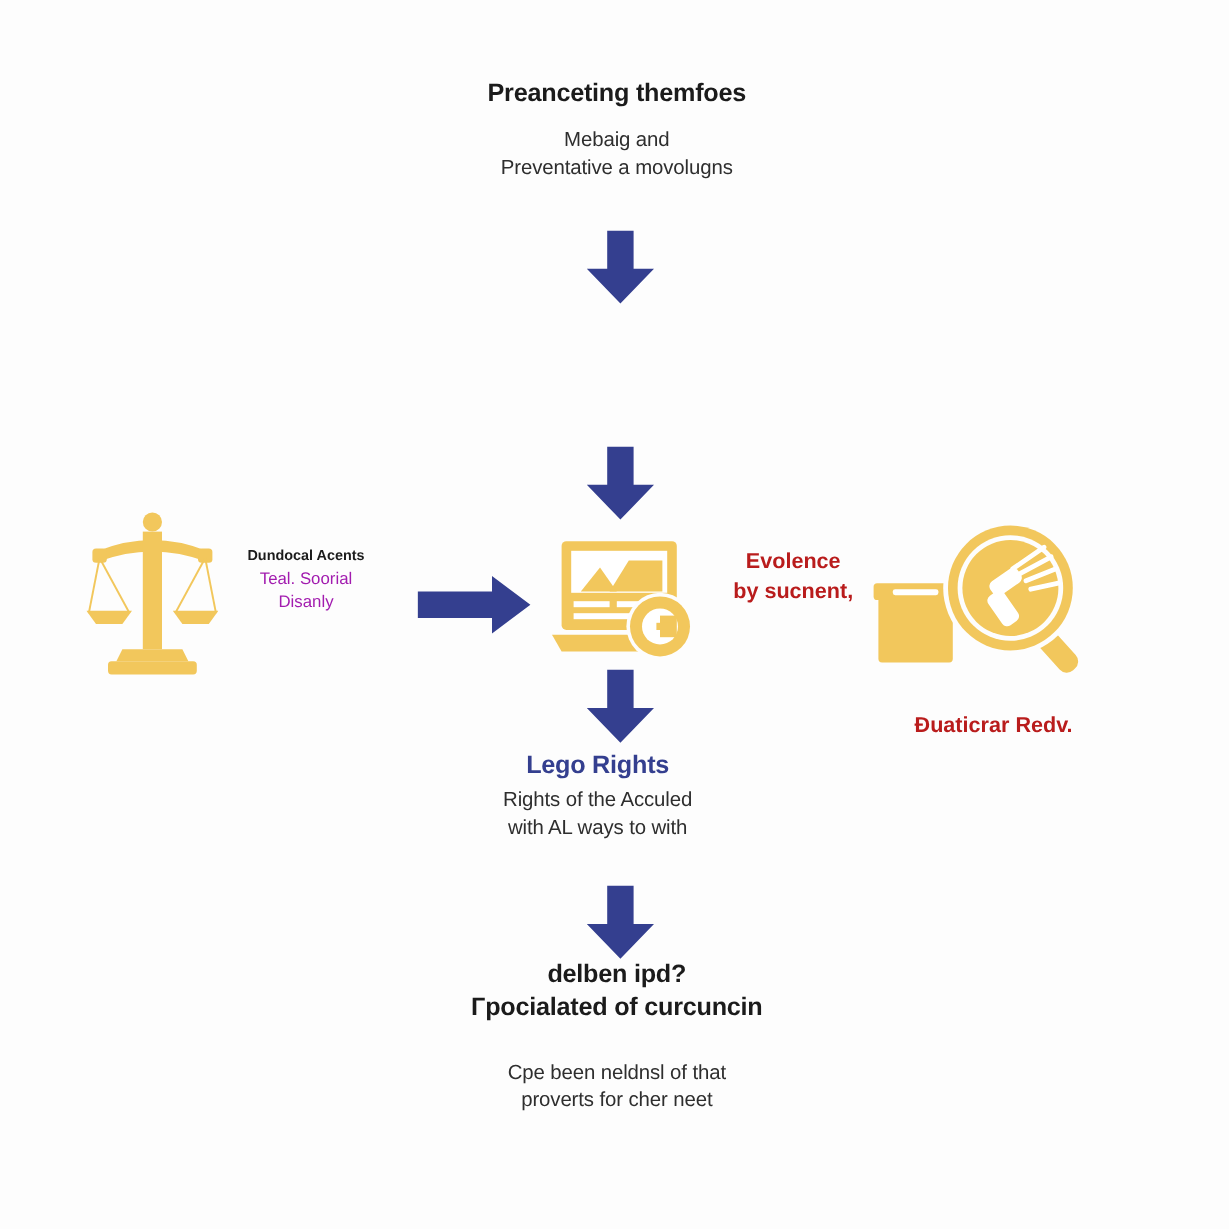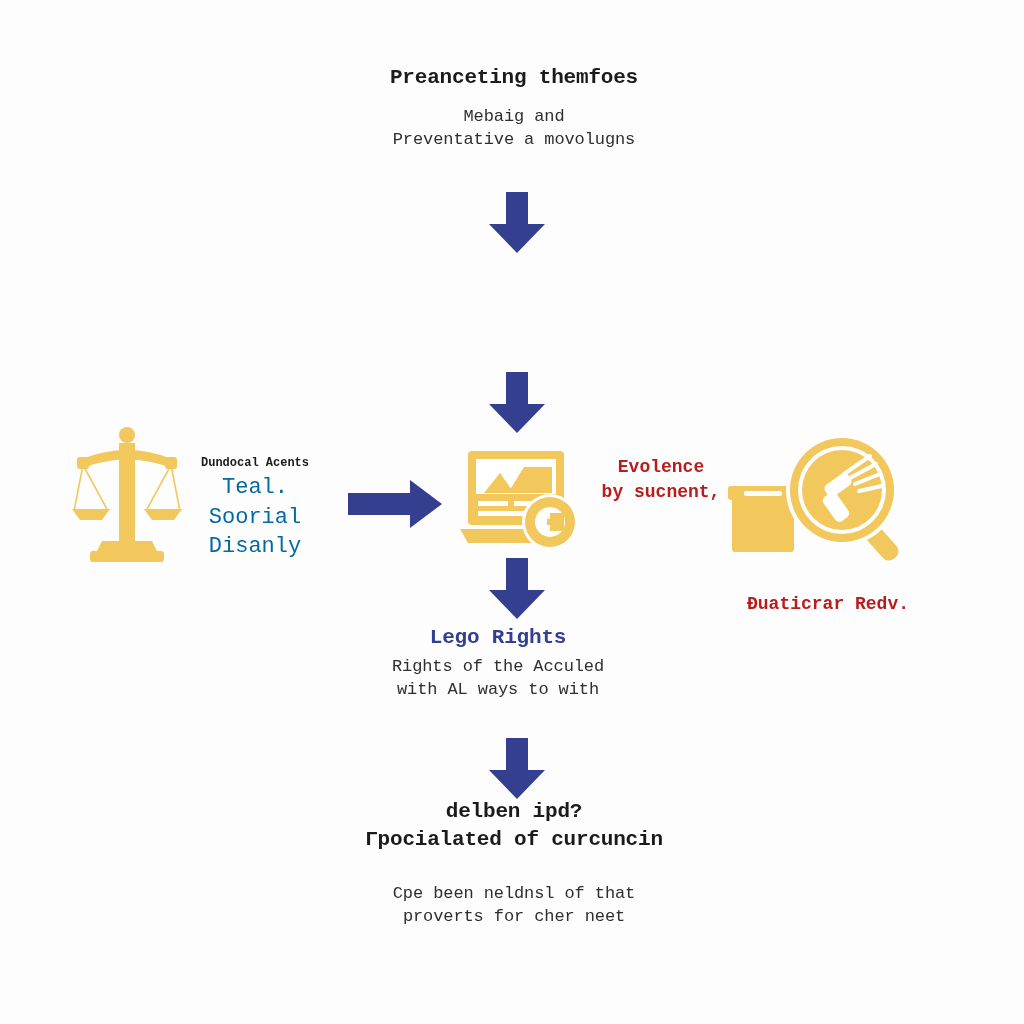--- a/index.html
+++ b/index.html
@@ -13,21 +13,20 @@
     font-family: "Liberation Sans", sans-serif;
     overflow: hidden;
     position: relative;
   }
 
   #canvas {
     position: relative;
     width: 1024px;
     height: 1024px;
     background: #fdfdfd;
-    font-family: Liberation Mono, monospace;
   }
 
   .node {
     position: absolute;
     text-align: center;
     line-height: 1.35;
   }
 
   .node-title {
     font-weight: bold;
@@ -56,22 +55,22 @@
     text-align: center;
   }
   .side-label .hd {
     font-weight: bold;
     font-size: 12px;
     color: #1b1b1b;
     margin-bottom: 3px;
     white-space: nowrap;
   }
   .side-label .ln {
-    font-size: 22px;
-    color: #0369a1;
+    font-size: 14px;
+    color: #a21caf;
     display: block;
     line-height: 1.35;
   }
   .side-label .bold-line {
     font-weight: bold;
     font-size: 18px;
     color: #b91c1c;
     display: block;
     line-height: 1.4;
     white-space: nowrap;

